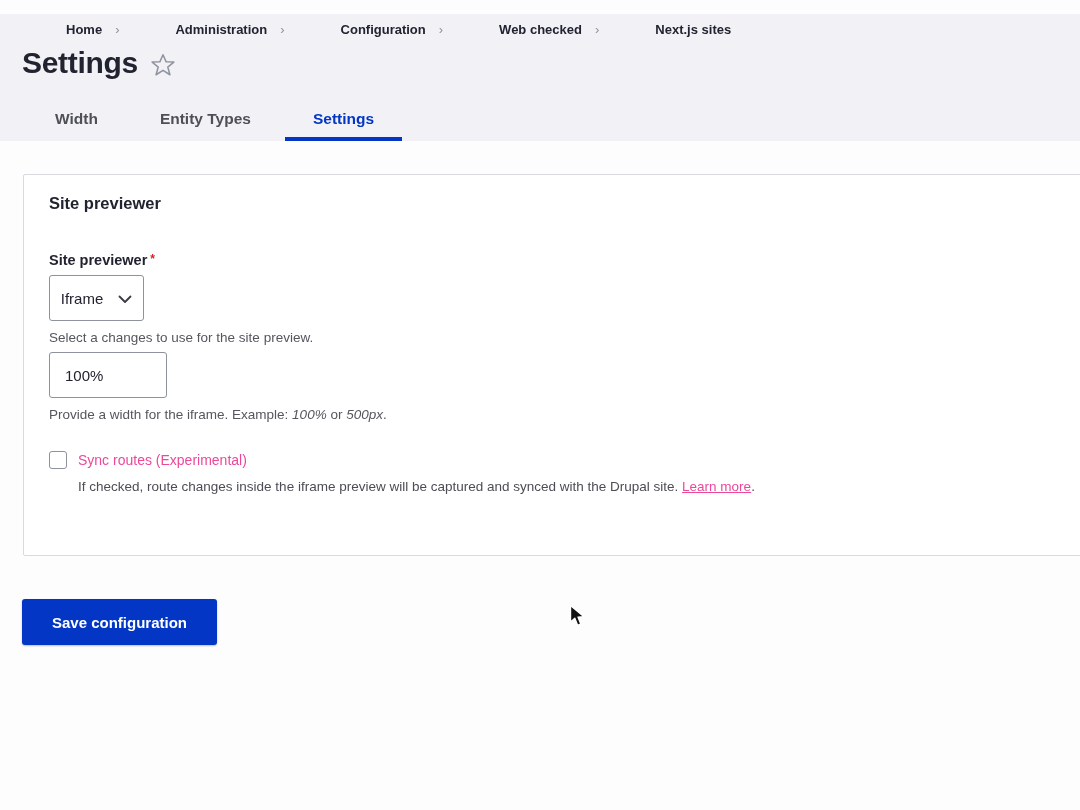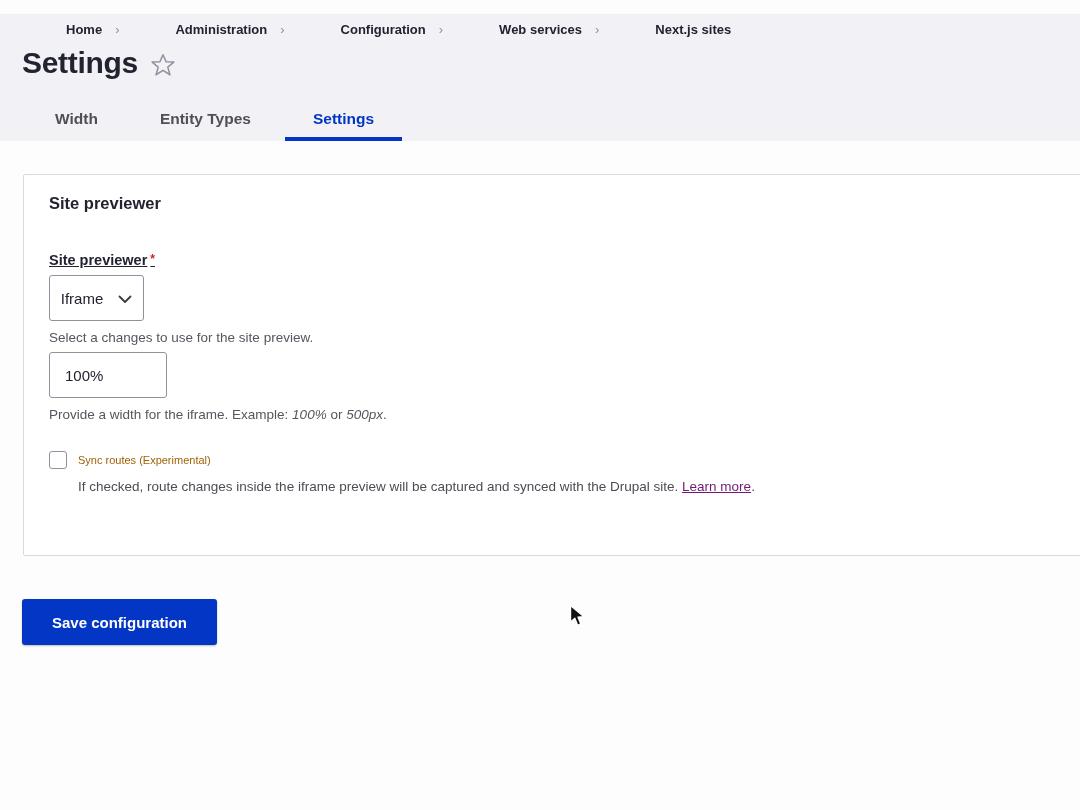--- a/index.html
+++ b/index.html
@@ -47,21 +47,21 @@
   
   .card {
     position:absolute; top:174px; left:23px; right:-12px; height:382px;
     background:#ffffff;
     border:1px solid #d9dae0; border-radius:2px;
     padding:19px 25px;
   }
   .section-title { font-size:16.5px; font-weight:bold; color:#222330; }
   .field-label {
     margin-top:39px;
-    font-size:14.5px; font-weight:bold; color:#222330;text-decoration:underline;
+    font-size:14.5px; font-weight:bold; color:#222330;
   }
   .field-label.second { margin-top:28px; }
   .required { color:#d72222; margin-left:3px; font-size:12px; vertical-align:2px; }
   .select-box {
     margin-top:7px;
     width:95px; height:46px;
     border:1px solid #8e929c; border-radius:3px;
     background:#fff;
     display:flex; align-items:center; justify-content:center; gap:15px;
     font-size:15px; color:#222330; cursor:pointer;
@@ -78,23 +78,23 @@
   .help em { font-style:italic; }
   .checkbox-row {
     margin-top:29px;
     display:flex; align-items:center; gap:11px;
   }
   .checkbox {
     width:18px; height:18px; flex:0 0 18px;
     border:1px solid #8e929c; border-radius:3px;
     background:#fff; cursor:pointer;
   }
-  .checkbox-label { font-size:11px; color:#a16207; cursor:pointer; }
+  .checkbox-label { font-size:14px; color:#ec4899; cursor:pointer; }
   .checkbox-help { margin:10px 0 0 29px; font-size:13.5px; color:#4c4d55; }
-  .checkbox-help a { color:#701a75; text-decoration:underline; cursor:pointer; }
+  .checkbox-help a { color:#ec4899; text-decoration:underline; cursor:pointer; }
   .save-button {
     position:absolute; top:599px; left:22px;
     width:195px; height:46px;
     background:#0336c4; color:#fff;
     border:none; border-radius:3px;
     font-family:"Liberation Sans", sans-serif;
     font-size:15px; font-weight:bold;
     cursor:pointer;
     box-shadow:0 1px 2px rgba(0,0,0,0.25);
   }
@@ -105,21 +105,21 @@
 
 <div class="header">
 
   <nav class="breadcrumb">
     <a>Home</a>
     <span class="sep">›</span>
     <a>Administration</a>
     <span class="sep">›</span>
     <a>Configuration</a>
     <span class="sep">›</span>
-    <a>Web services</a>
+    <a>Web checked</a>
     <span class="sep">›</span>
     <a>Next.js sites</a>
   </nav>
 
   <div class="title-row">
     <h1 class="page-title">Settings</h1>
     <span class="star-icon">
       <svg width="26" height="26" viewBox="0 0 24 24" fill="none" stroke="#8f94a0" stroke-width="1.4" stroke-linejoin="round">
         <polygon points="12,2.5 14.9,9.1 22,9.3 16.4,13.9 18.4,21 12,16.9 5.6,21 7.6,13.9 2,9.3 9.1,9.1"></polygon>
       </svg>

